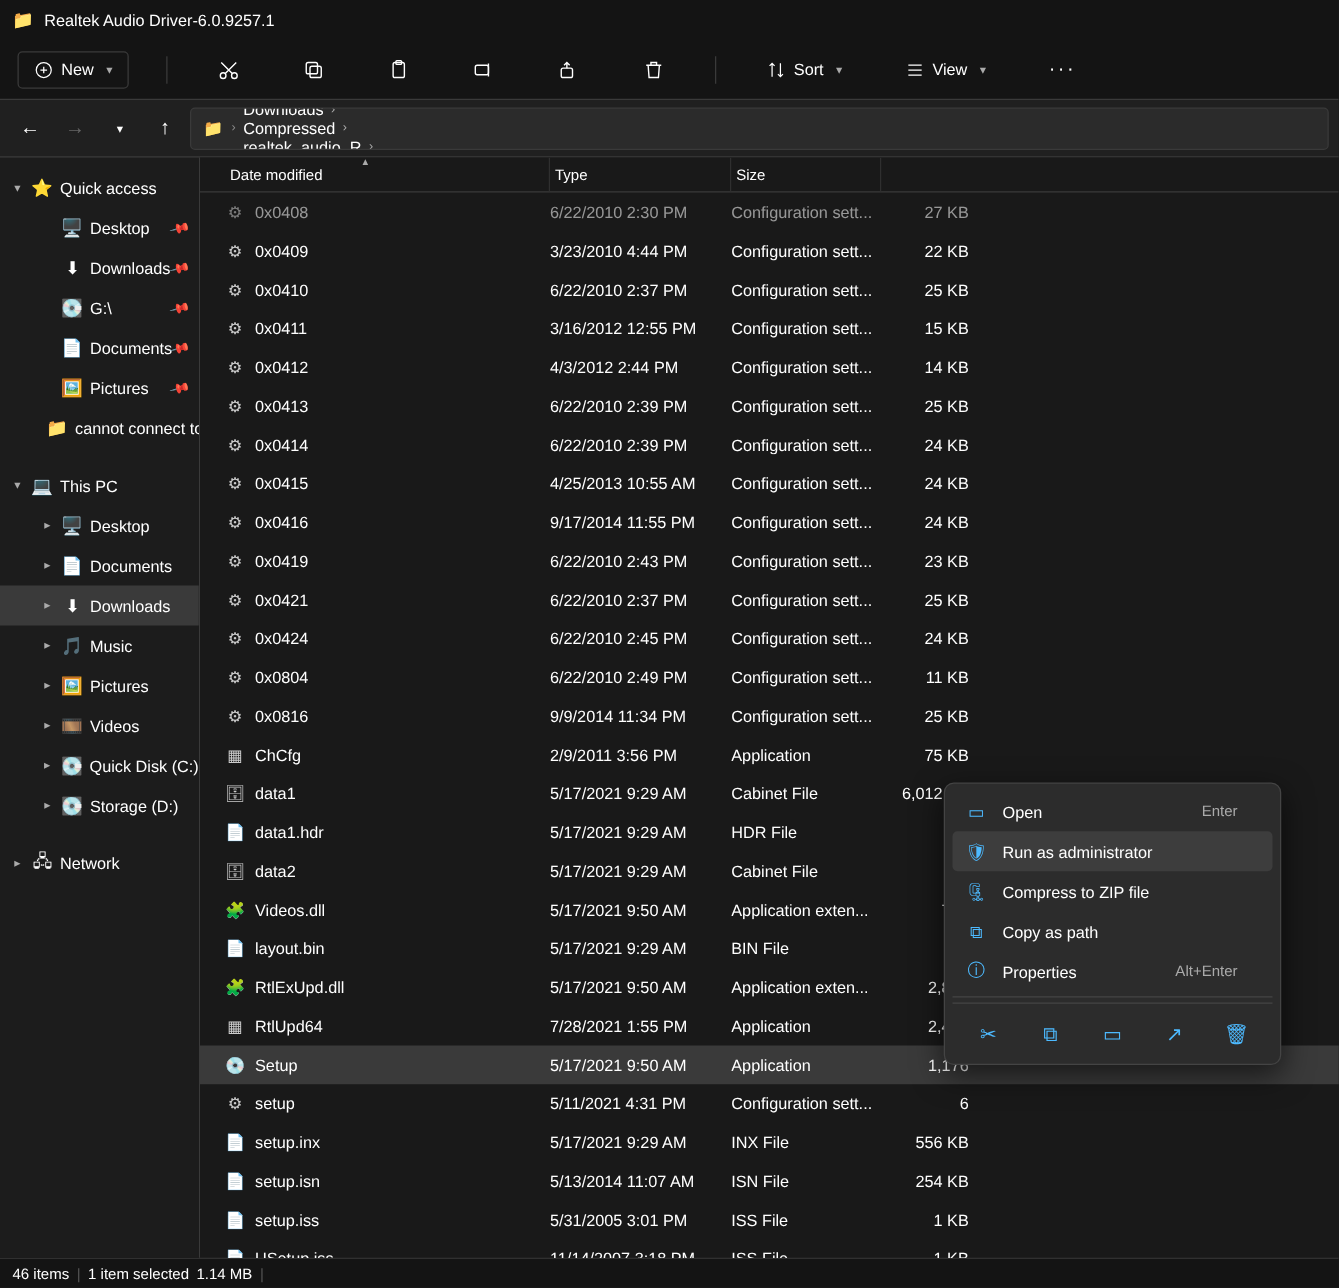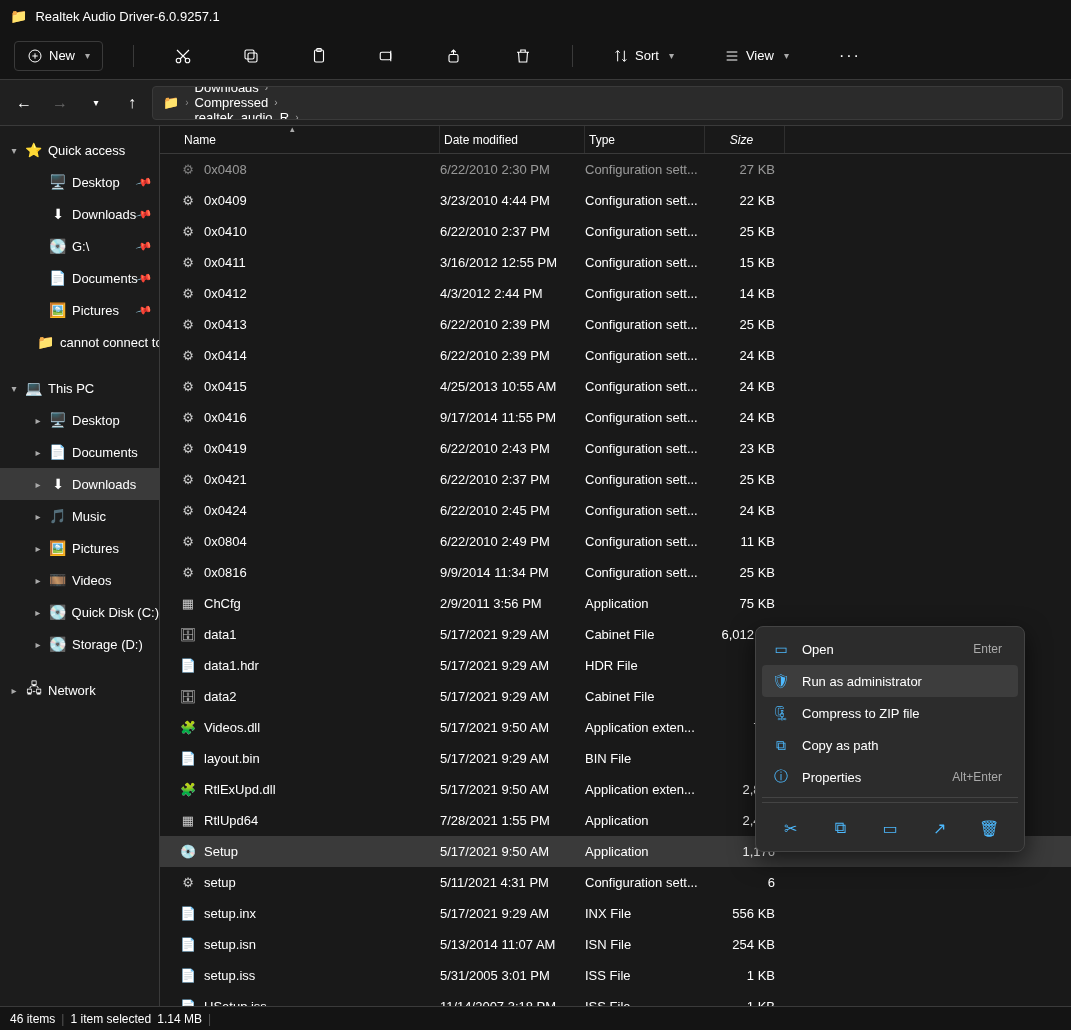--- a/index.html
+++ b/index.html
@@ -119,21 +119,21 @@
     grid-template-columns: 260px 145px 120px 80px;
     padding:0 10px 0 20px;
     height:28px;
     align-items:center;
     color: var(--text);
     border-bottom:1px solid var(--border);
     font-size:12px;
     position:relative;
   }
   .headers .col { padding:0 4px; border-right:1px solid #2f2f2f; height:100%; display:flex; align-items:center;}
-  .headers .size { justify-content:center; padding-right:10px;font-style:italic;}
+  .headers .size { justify-content:flex-start; padding-right:10px;}
   .sort-caret { position:absolute; left:130px; top:-2px; font-size:9px; color:var(--text-dim);}
   .files { flex:1; overflow-y:auto; }
   .file-row {
     display:grid;
     grid-template-columns: 260px 145px 120px 80px;
     padding:0 10px 0 20px;
     height:31px;
     align-items:center;
     cursor:pointer;
   }
@@ -172,21 +172,21 @@
     align-items:center;
     height:32px;
     padding:0 10px;
     border-radius:4px;
     gap:12px;
     cursor:pointer;
     position:relative;
   }
   .menu-item:hover, .menu-item.hover { background:#3d3d3d; }
   .menu-item .micon { width:18px; text-align:center; color:#4dbaff; font-size:14px;}
-  .menu-item .shortcut { position:absolute; right:16px; color:#aaa; font-size:12px;}
+  .menu-item .shortcut { position:absolute; right:28px; color:#aaa; font-size:12px;}
   .menu-sep { height:1px; background:#444; margin:4px 0;}
   .menu-iconrow {
     display:flex;
     justify-content:space-around;
     padding:6px 4px 2px;
   }
   .menu-iconbtn {
     width:34px; height:30px;
     display:flex; align-items:center; justify-content:center;
     border-radius:4px; cursor:pointer; color:#4dbaff; font-size:16px;
@@ -388,23 +388,20 @@
         <span class="caret">▸</span>
         <span class="tree-icon">🖧</span>
         <span>Network</span>
       </div>
     </div>
 
   <div class="filepane">
     <div class="headers">
       <span class="sort-caret">▴</span>
       <div class="col">
-          <span>Name</span>
-        </div>
-      <div class="col">
           <span>Date modified</span>
         </div>
       <div class="col">
           <span>Type</span>
         </div>
       <div class="col size">
           <span>Size</span>
         </div>
     </div>
     <div class="files" id="filelist">

